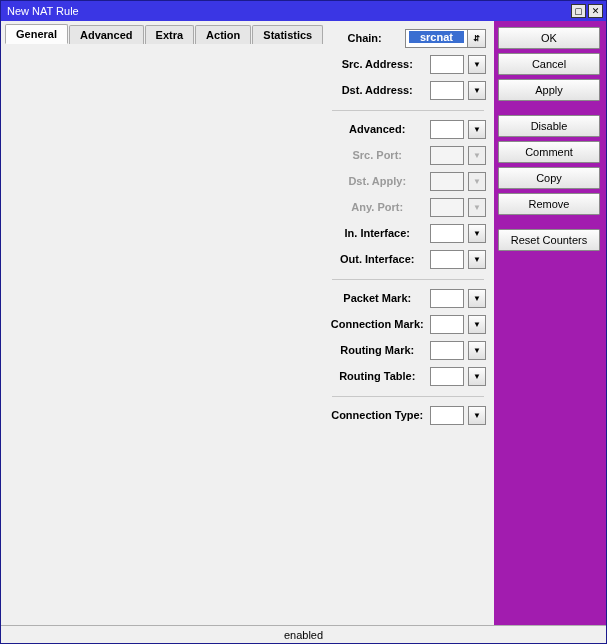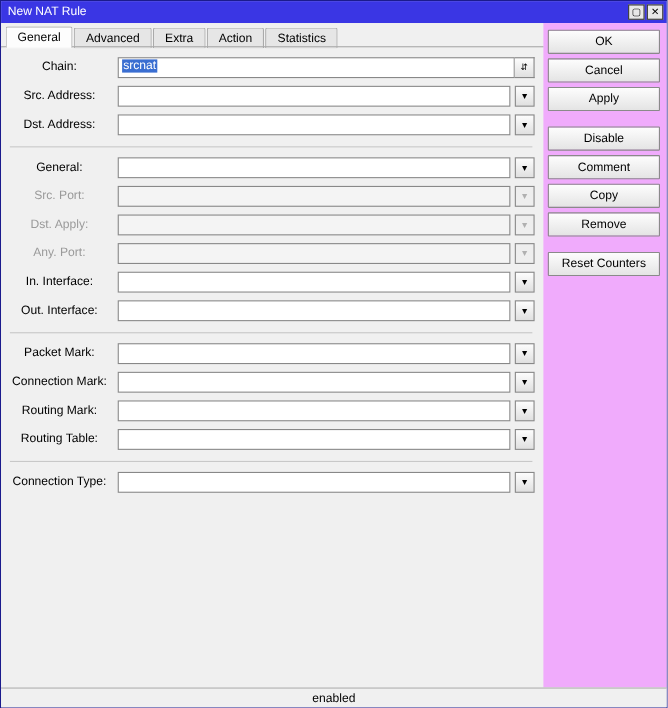--- a/index.html
+++ b/index.html
@@ -42,22 +42,23 @@
     cursor: pointer;
   }
   .body-area {
     flex: 1;
     display: flex;
     min-height: 0;
   }
   .main-panel {
     flex: 1;
     display: flex;
-    flex-direction: column;
+    flex-direction: row;
     min-width: 0;
+    font-weight: bold;
   }
   .tabs {
     display: flex;
     align-items: flex-end;
     height: 22px;
     background: #f0f0f0;
     padding-left: 4px;
   }
   .tab {
     padding: 3px 10px 3px 10px;
@@ -118,21 +119,21 @@
     font-size: 11px;
     outline: none;
   }
   .row-input.dim {
     background: #f4f4f4;
     color: #888;
   }
   .row-input .selected {
     background: #3a6ed1;
     color: #fff;
-    padding: 0 1px;
+    padding: 0 11px;
   }
   .arrow-btn {
     width: 18px;
     height: 19px;
     border: 1px solid #888;
     border-left: none;
     background: linear-gradient(#fdfdfd,#e0e0e0);
     display: flex;
     align-items: center;
     justify-content: center;
@@ -149,21 +150,21 @@
     height: 1px;
     background: #c8c8c8;
     margin: 5px 2px 3px 2px;
   }
   .side-panel {
     width: 112px;
     padding: 6px 6px 6px 4px;
     display: flex;
     flex-direction: column;
     gap: 4px;
-    background:#f0abfc;
+    background:#a21caf;
   }
   .side-btn {
     height: 22px;
     border: 1px solid #8a8a8a;
     background: linear-gradient(#fdfdfd,#e4e4e4);
     font-family: inherit;
     font-size: 11px;
     text-align: center;
     cursor: pointer;
     border-radius: 1px;
@@ -226,21 +227,21 @@
           <div class="row-label">Dst. Address:</div>
           <div class="row-input-wrap">
             <div class="row-input"></div>
             <div class="arrow-btn detached">▼</div>
           </div>
         </div>
 
         <div class="row-sep"></div>
 
         <div class="row">
-          <div class="row-label">General:</div>
+          <div class="row-label">Advanced:</div>
           <div class="row-input-wrap">
             <div class="row-input"></div>
             <div class="arrow-btn detached">▼</div>
           </div>
         </div>
 
         <div class="row">
           <div class="row-label dim">Src. Port:</div>
           <div class="row-input-wrap">
             <div class="row-input dim"></div>

